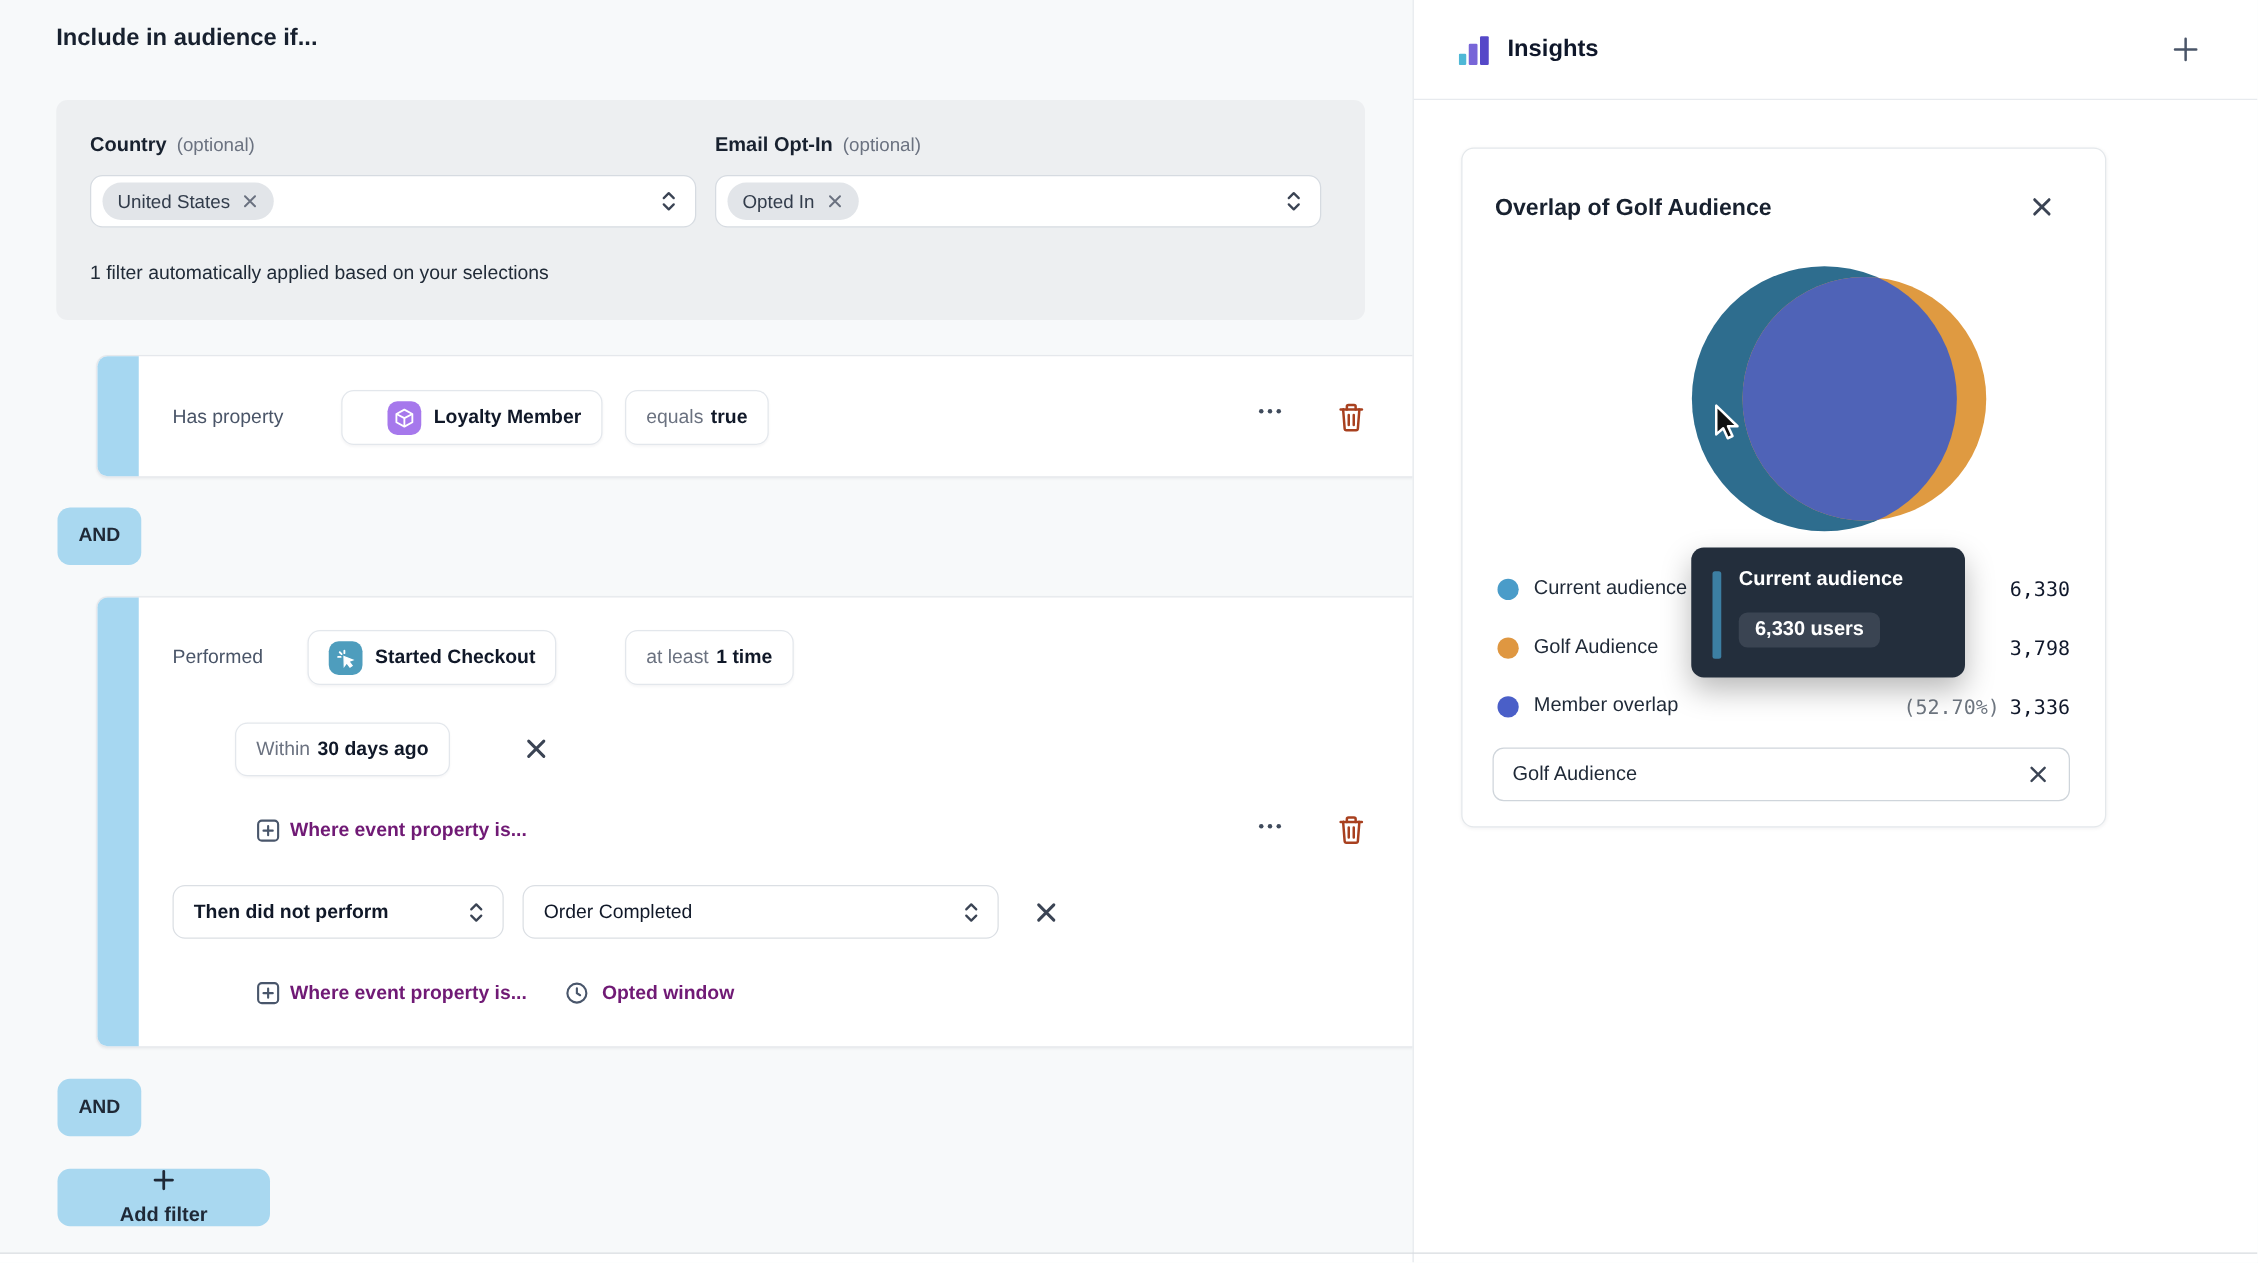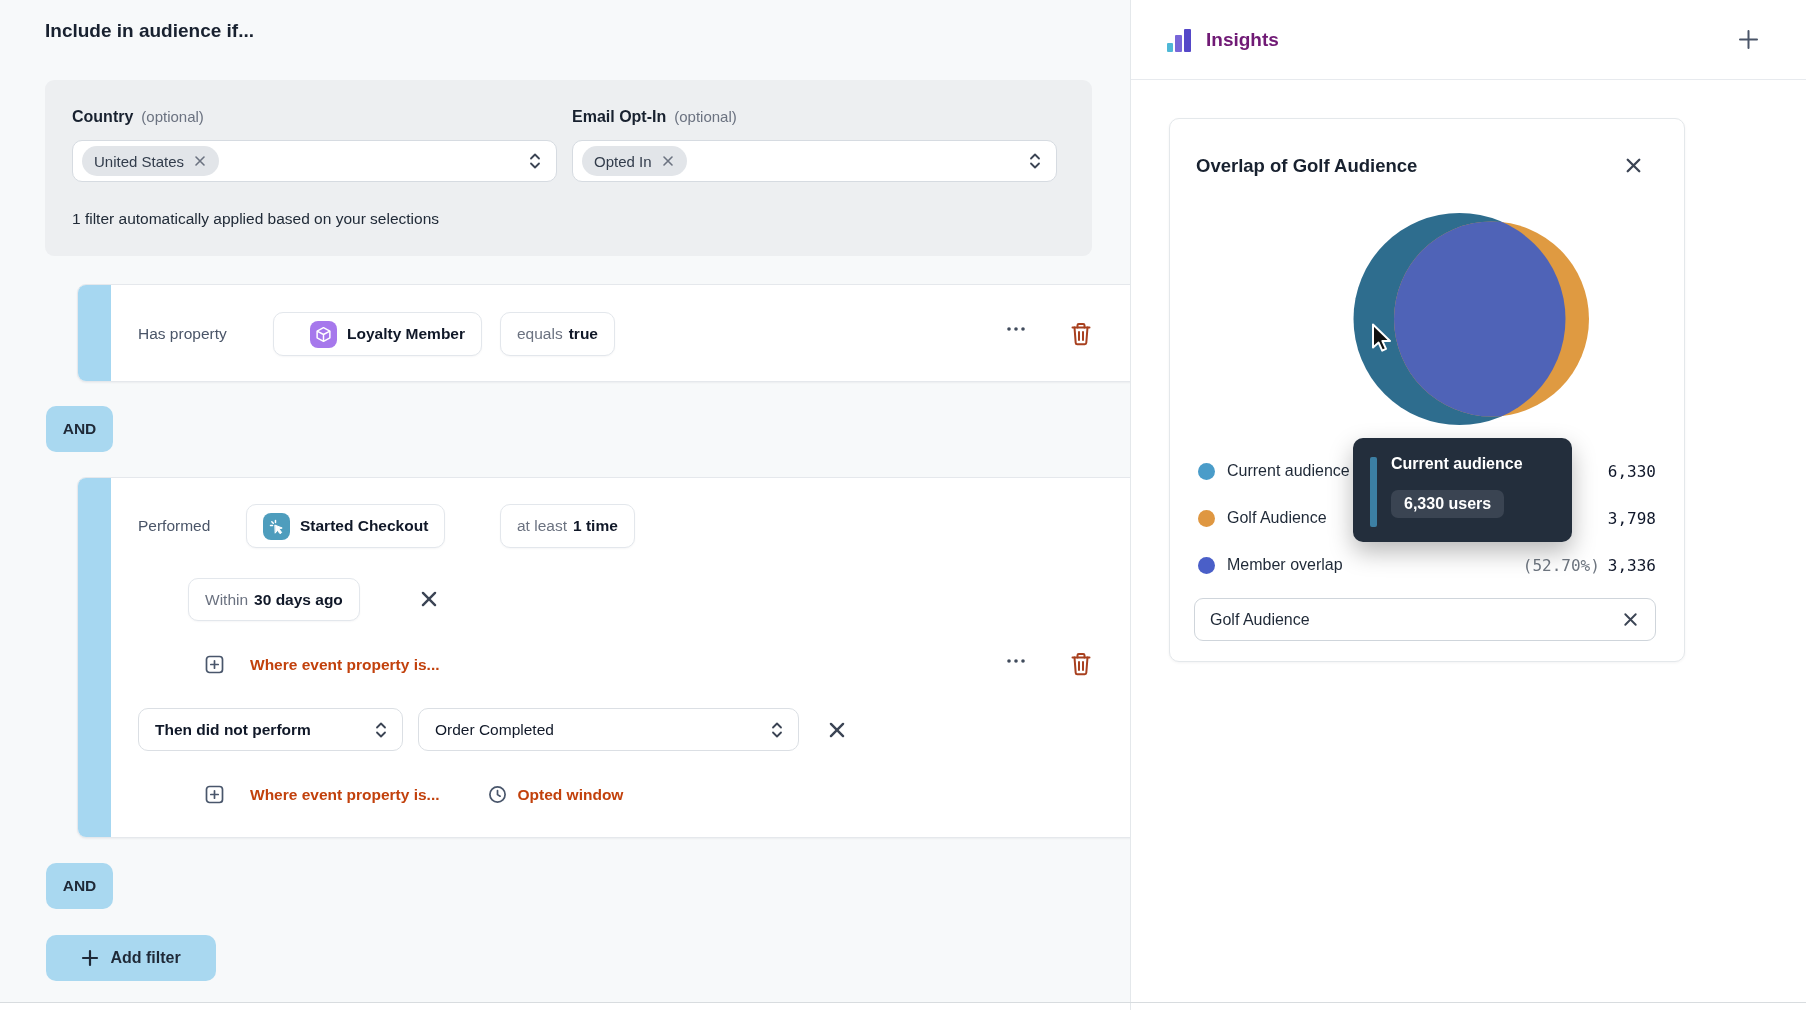--- a/index.html
+++ b/index.html
@@ -46,50 +46,50 @@
   .c1-btn1 { left:195px; top:27px;padding-left:36px; }
   .c1-btn2 { left:422px; top:27px; }
   .c1-dots { position:absolute; left:928px; top:41px; }
   .c1-trash { position:absolute; left:991px; top:36px; }
 
   .c2-r1-label { position:absolute; left:60px; top:4px; line-height:88px; }
   .c2-started { left:168px; top:26px; }
   .c2-atleast { left:422px; top:26px; }
   .c2-within { left:110px; top:100px; height:43px; }
   .c2-within-x { position:absolute; left:340px; top:110px; }
-  .where-row { position:absolute; display:flex; align-items:center; gap:26px;
-    font-size:15.5px; font-weight:600; color:#c2410c; }
+  .where-row { position:absolute; display:flex; align-items:center; gap:8px;
+    font-size:15.5px; font-weight:600; color:#701a75; }
   .c2-where1 { left:127px; top:177px; }
   .c2-dots { position:absolute; left:928px; top:180px; }
   .c2-trash { position:absolute; left:991px; top:173px; }
   .select-ctl { position:absolute; height:43px; background:#fff; border:1px solid #dbdfe4;
     border-radius:10px; display:flex; align-items:center; padding:0 14px 0 16px;
     font-size:15.5px; color:#101828; }
   .c2-sel1 { left:60px; top:230px; width:265px; font-weight:600; }
   .c2-sel2 { left:340px; top:230px; width:381px; font-weight:400; }
   .c2-sel-x { position:absolute; left:748px; top:241px; }
   .c2-where2 { left:127px; top:307px; }
   .tw-group { display:flex; align-items:center; gap:11px; margin-left:22px; }
 
   .and-badge { position:absolute; left:46px; width:67px; height:46px; background:#a9d8f0;
     border-radius:10px; text-align:center; line-height:46px; font-size:15.5px;
     font-weight:700; color:#1f2937; }
   .and-1 { top:406px; } .and-2 { top:863px; }
 
   .add-filter { position:absolute; left:46px; top:935px; width:170px; height:46px;
     background:#a9d8f0; border:none; border-radius:10px; display:flex; align-items:center;
     justify-content:center; gap:11px; font-family:inherit; font-size:16px; font-weight:600;
-    color:#1f2937; cursor:pointer; }
+    color:#1f2937; cursor:pointer;flex-direction:column; }
 
   
   .right-panel { position:absolute; left:1130px; top:0; right:0; height:1010px;
     background:#fff; border-left:1px solid #e4e8eb; }
   .rp-header { position:absolute; left:0; right:0; top:0; height:80px;
     border-bottom:1px solid #e7eaee; display:flex; align-items:center; padding:0 46px 0 36px; }
-  .rp-title { font-size:19px; font-weight:600; color:#701a75; margin-left:12px; }
+  .rp-title { font-size:19px; font-weight:600; color:#0f172a; margin-left:12px; }
 
   .insight-card { position:absolute; left:38px; top:118px; width:516px; height:544px;
     background:#fff; border:1px solid #e4e8eb; border-radius:10px;
     box-shadow:0 1px 3px rgba(16,24,40,.05); }
   .card-title { position:absolute; left:26px; top:36px; font-size:18.5px; font-weight:600; color:#18212f; }
   .card-close { position:absolute; right:40px; top:36px; cursor:pointer; }
 
   .venn-svg { position:absolute; left:0; top:0; z-index:1; }
   .venn-cursor { position:absolute; left:201px; top:204px; z-index:6; }
 

